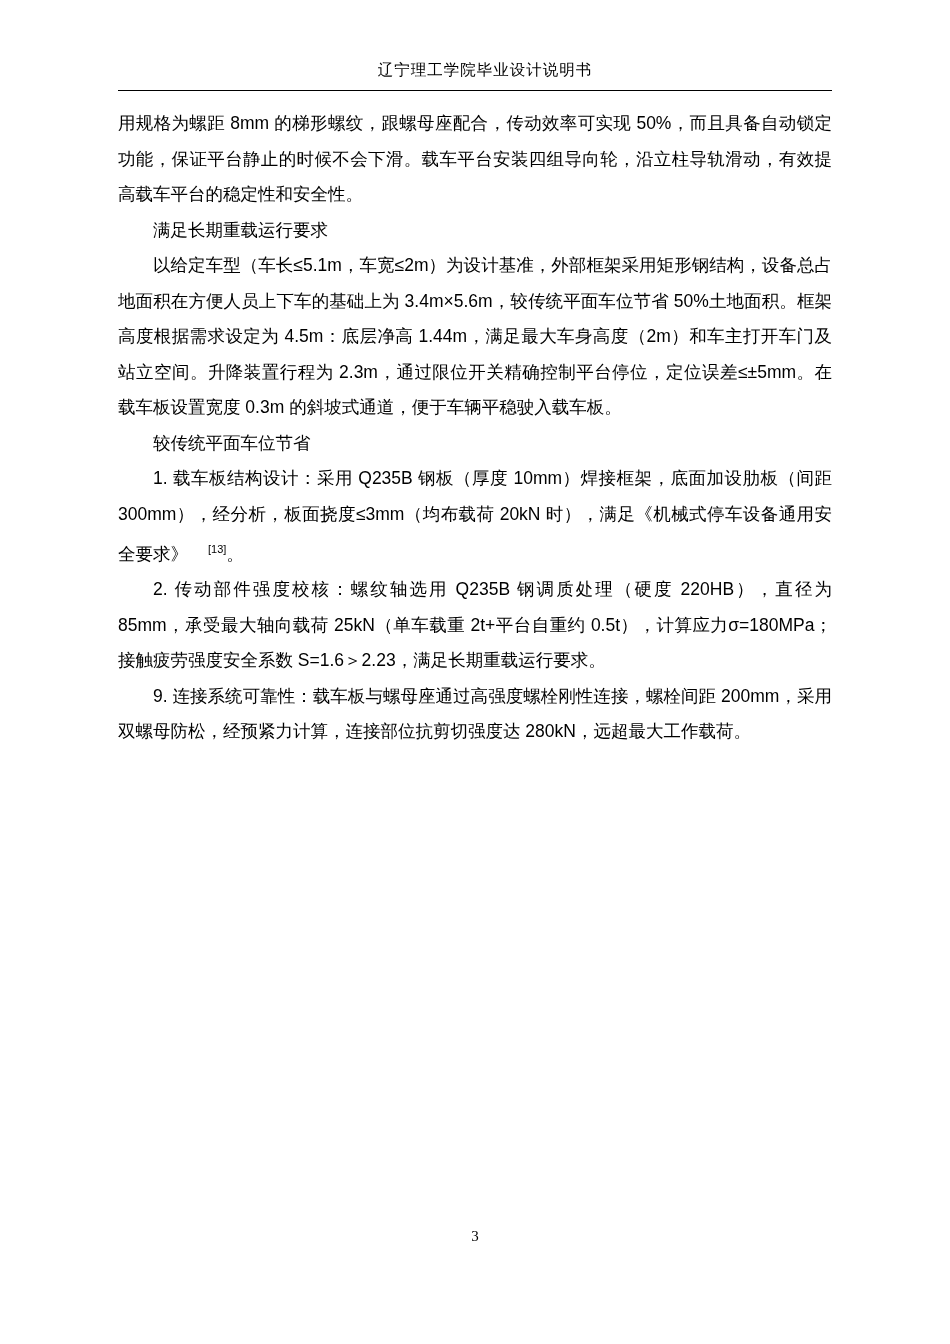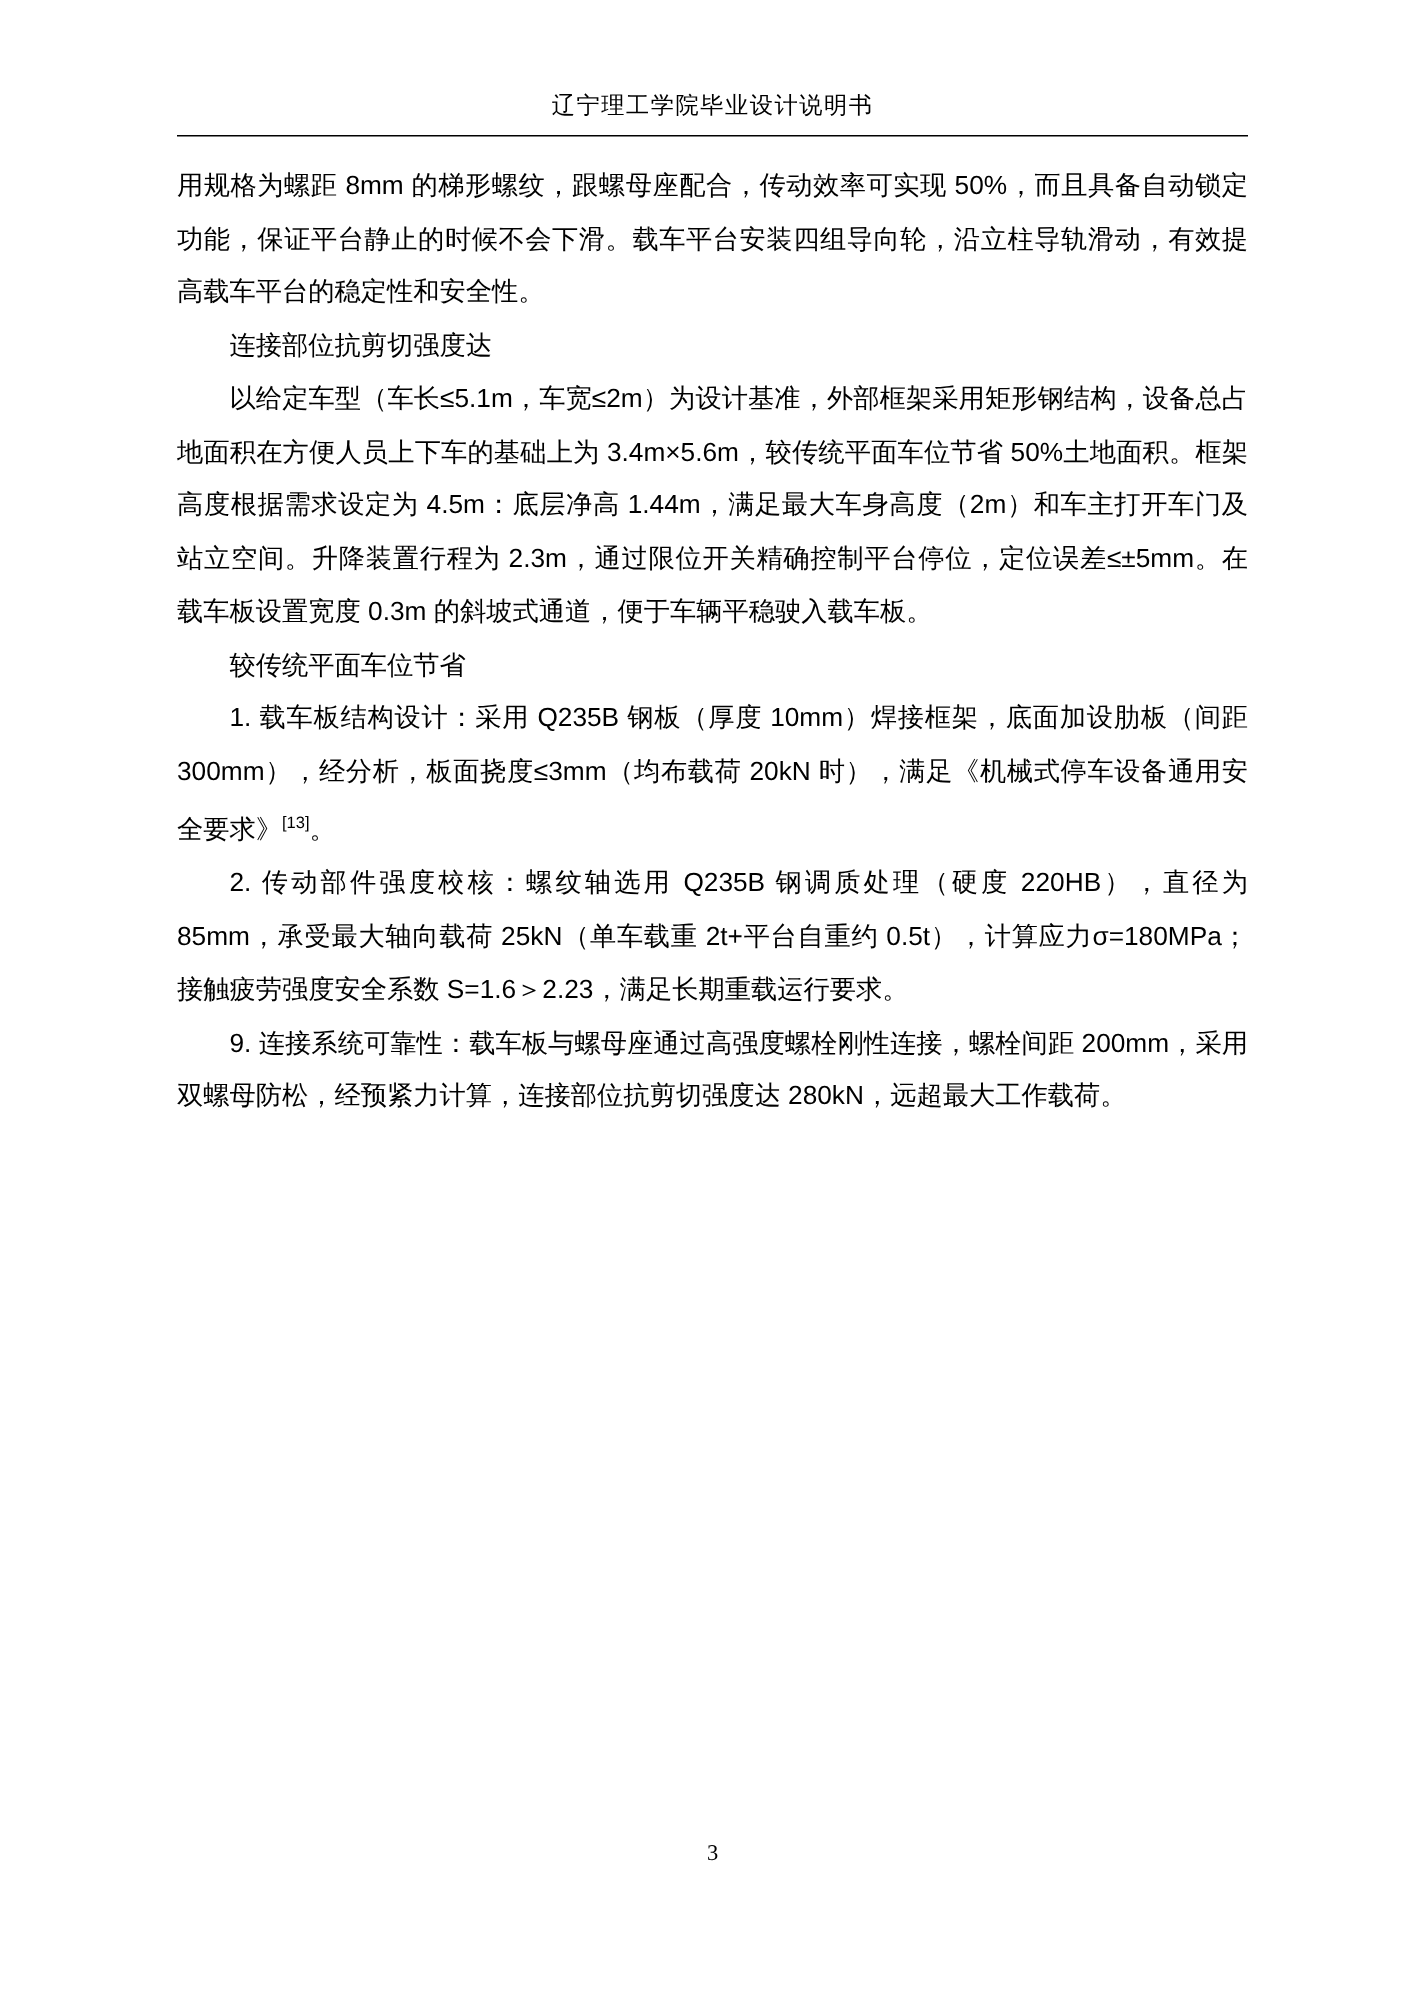--- a/index.html
+++ b/index.html
@@ -18,21 +18,21 @@
   .page {
     position: absolute;
     left: 0;
     top: 0;
     width: 950px;
     height: 1344px;
     box-sizing: border-box;
   }
   .header {
     position: absolute;
-    left: 118px;
+    left: 128px;
     top: 60px;
     width: 714px;
     text-align: center;
     font-size: 15.5px;
     letter-spacing: 1px;
     font-family: "Liberation Serif", "DejaVu Serif", serif;
   }
   .header-rule {
     position: absolute;
     left: 118px;
@@ -54,20 +54,21 @@
     text-align: justify;
     text-justify: inter-ideograph;
     font-family: Liberation Sans, sans-serif;
   }
   p.indent {
     text-indent: 2em;
   }
   .sup {
     font-size: 11px;
     vertical-align: super;
+    margin-left: 20px;
   }
   .footer {
     position: absolute;
     left: 118px;
     top: 1228px;
     width: 714px;
     text-align: center;
     font-size: 15px;
     font-family: "Liberation Serif", "DejaVu Serif", serif;
   }
@@ -77,21 +78,21 @@
 
 <div class="page">
 
   <div class="header">辽宁理工学院毕业设计说明书</div>
   <div class="header-rule"></div>
 
   <div class="content">
 
     <p class="para">用规格为螺距 8mm 的梯形螺纹，跟螺母座配合，传动效率可实现 50%，而且具备自动锁定功能，保证平台静止的时候不会下滑。载车平台安装四组导向轮，沿立柱导轨滑动，有效提高载车平台的稳定性和安全性。</p>
 
-    <p class="para indent">连接部位抗剪切强度达</p>
+    <p class="para indent">满足长期重载运行要求</p>
 
     <p class="para indent">以给定车型（车长≤5.1m，车宽≤2m）为设计基准，外部框架采用矩形钢结构，设备总占地面积在方便人员上下车的基础上为 3.4m×5.6m，较传统平面车位节省 50%土地面积。框架高度根据需求设定为 4.5m：底层净高 1.44m，满足最大车身高度（2m）和车主打开车门及站立空间。升降装置行程为 2.3m，通过限位开关精确控制平台停位，定位误差≤±5mm。在载车板设置宽度 0.3m 的斜坡式通道，便于车辆平稳驶入载车板。</p>
 
     <p class="para indent">较传统平面车位节省</p>
 
     <p class="para indent"><span>1. 载车板结构设计：采用 Q235B 钢板（厚度 10mm）焊接框架，底面加设肋板（间距 300mm），经分析，板面挠度≤3mm（均布载荷 20kN 时），满足《机械式停车设备通用安全要求》</span><span class="sup">[13]</span><span>。</span></p>
 
     <p class="para indent">2. 传动部件强度校核：螺纹轴选用 Q235B 钢调质处理（硬度 220HB），直径为 85mm，承受最大轴向载荷 25kN（单车载重 2t+平台自重约 0.5t），计算应力σ=180MPa；接触疲劳强度安全系数 S=1.6＞2.23，满足长期重载运行要求。</p>
 
     <p class="para indent">9. 连接系统可靠性：载车板与螺母座通过高强度螺栓刚性连接，螺栓间距 200mm，采用双螺母防松，经预紧力计算，连接部位抗剪切强度达 280kN，远超最大工作载荷。</p>

